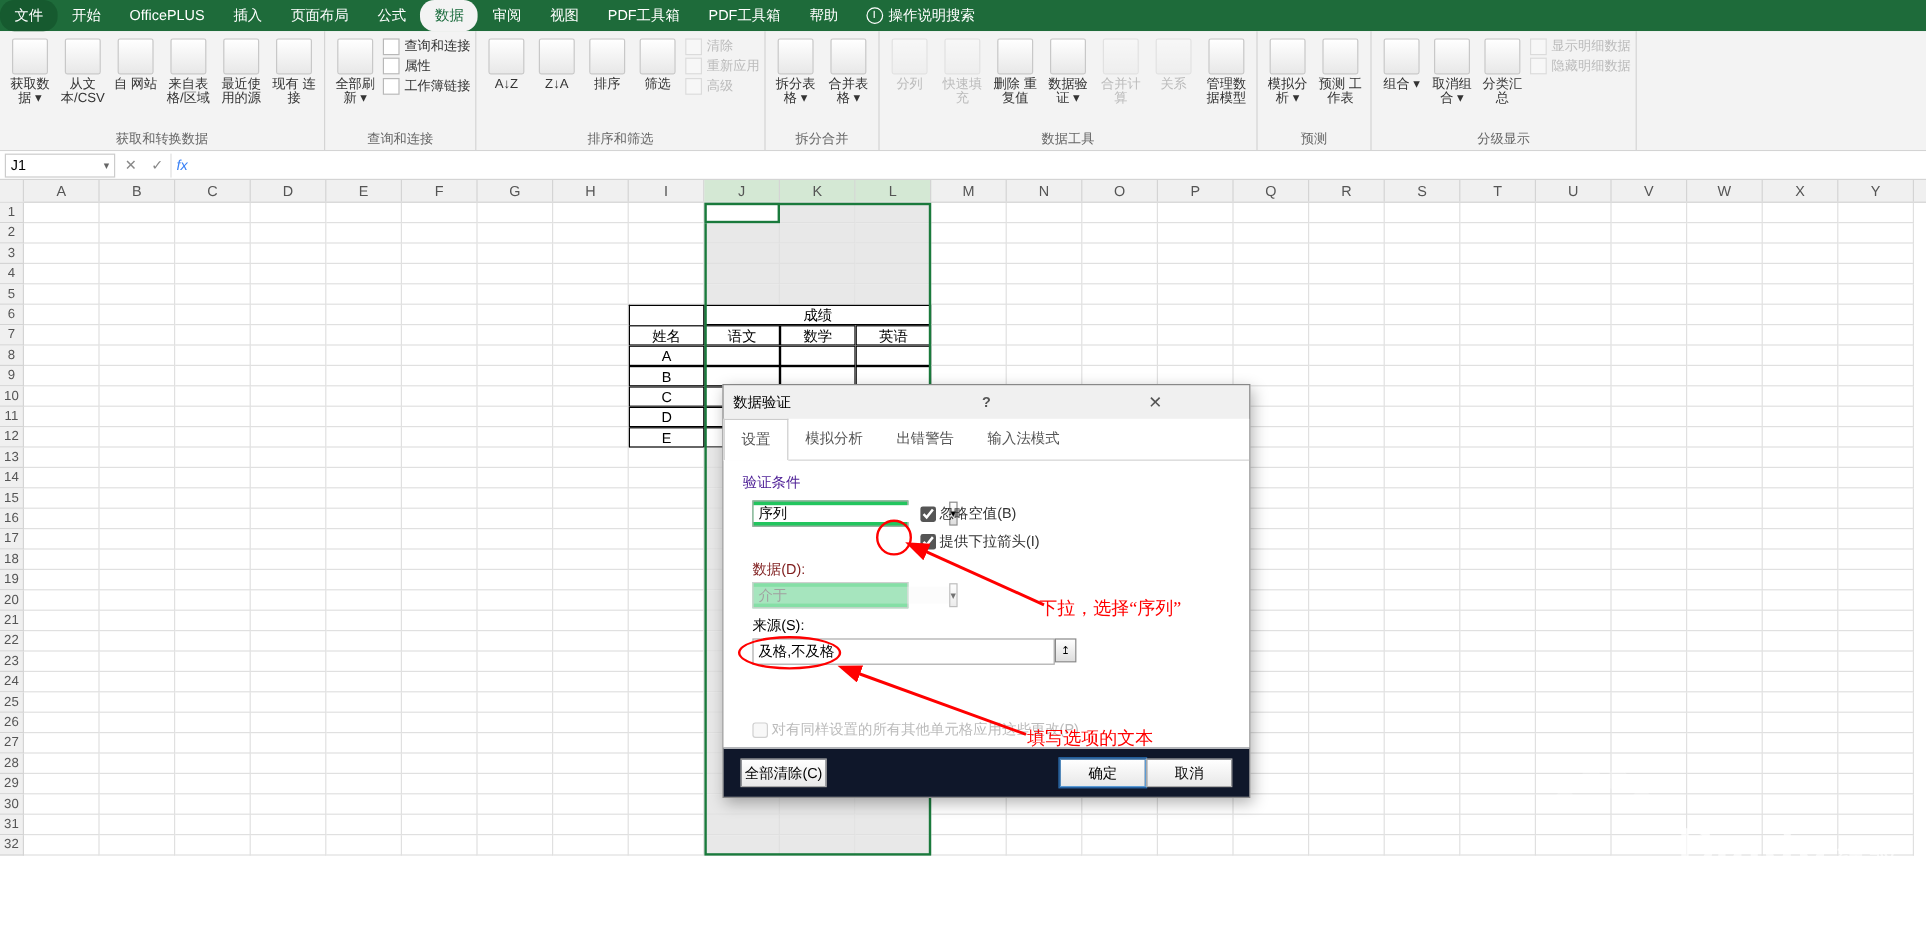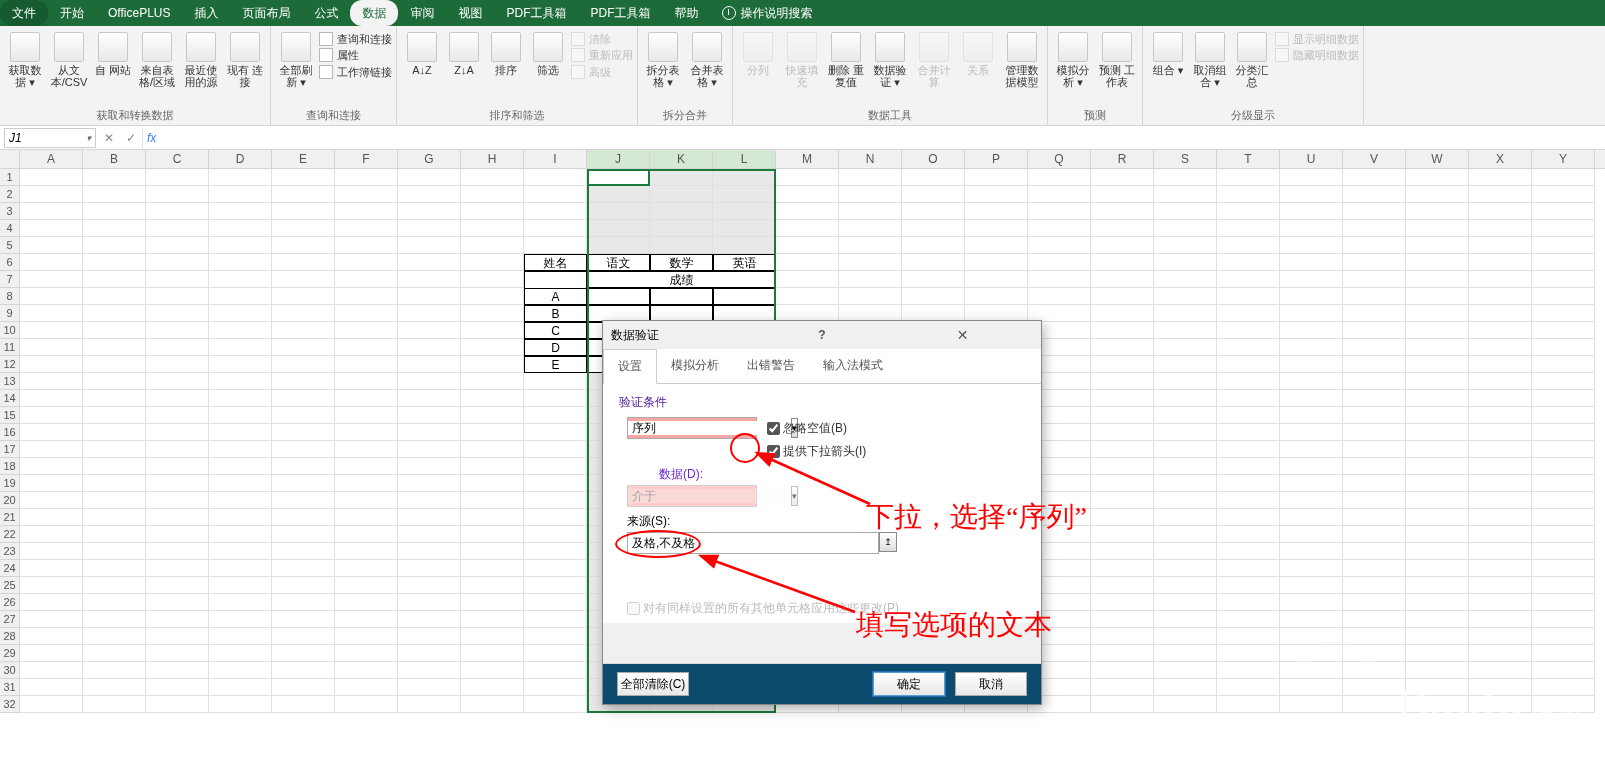--- a/index.html
+++ b/index.html
@@ -22,21 +22,21 @@
   .big-btn { display: flex; flex-direction: column; align-items: center; width: 42px; padding-top: 4px; font-size: 11px; color: #333; text-align: center; line-height: 1.1; cursor: pointer; }
   .big-btn .ic { width: 30px; height: 30px; border: 1px solid #c8c8c8; background: linear-gradient(#fff,#e8e8e8); border-radius: 2px; margin-bottom: 2px; }
   .small-list { display: flex; flex-direction: column; gap: 2px; padding-top: 4px; }
   .small-item { display: flex; align-items: center; gap: 4px; font-size: 11px; color: #333; cursor: pointer; line-height: 1.3; }
   .small-item .si { width: 14px; height: 14px; border: 1px solid #b8b8b8; background: #fff; }
   .disabled { color: #bbb !important; }
   .disabled .ic, .disabled .si { opacity: .4; }
 
   
   .fbar { display: flex; align-items: center; height: 24px; border-bottom: 1px solid #d4d4d4; background: #fff; font-size: 12px; }
-  .namebox { width: 92px; height: 20px; border: 1px solid #ccc; margin: 0 2px 0 4px; display: flex; align-items: center; padding: 0 4px; font-style: italic; }
+  .namebox { width: 92px; height: 20px; border: 1px solid #ccc; margin: 0 2px 0 4px; display: flex; align-items: center; padding: 0 4px; }
   .namebox .dd { margin-left: auto; font-size: 9px; color: #666; }
   .fbtn { width: 22px; text-align: center; color: #888; cursor: pointer; }
   .fxarea { flex: 1; border-left: 1px solid #e0e0e0; height: 20px; padding: 0 4px; display:flex; align-items:center; color:#3b82f6; }
   .fxarea .fx { font-style: italic; margin-right: 6px; }
 
   
   .sheet { position: relative; }
   .colhdr { display: flex; height: 19px; background: #f0f0f0; border-bottom: 1px solid #d4d4d4; }
   .corner { width: 20px; border-right: 1px solid #d4d4d4; background: #f0f0f0; }
   .ch { width: 63px; border-right: 1px solid #d4d4d4; text-align: center; font-size: 12px; color: #555; line-height: 19px; }
@@ -57,34 +57,34 @@
   .dlg-title { display: flex; align-items: center; height: 28px; padding: 0 8px; }
   .dlg-title span { flex: 1; }
   .dlg-close { width: 24px; text-align: center; cursor: pointer; font-size: 14px; color:#555; }
   .dlg-help { width: 18px; text-align: center; cursor: pointer; font-weight: bold; color:#555; }
   .dlg-tabs { display: flex; background: #fff; border-bottom: 1px solid #ccc; }
   .dlg-tab { padding: 8px 14px; cursor: pointer; color: #555; }
   .dlg-tab.on { border: 1px solid #ccc; border-bottom: 1px solid #fff; margin-bottom: -1px; background: #fff; }
   .dlg-body { background: #fff; padding: 10px 16px 6px; }
   .dlg-body h6 { font-size: 12px; font-weight: normal; color: #4c1d95; margin-bottom: 6px; }
   .frow { display: flex; align-items: center; gap: 10px; margin-bottom: 6px; }
-  .combo { display: flex; align-items: center; border: 1px solid #aaa; height: 22px; width: 130px; background: #fca5a5; }
+  .combo { display: flex; align-items: center; border: 1px solid #aaa; height: 22px; width: 130px; background: #22c55e; }
   .combo input { border:none; flex:1; padding:0 4px; font-size:12px; outline:none; }
   .combo .cbtn, .refbtn { width: 18px; height: 20px; border: 1px solid #888; background: linear-gradient(#fff,#ddd); display:flex; align-items:center; justify-content:center; font-size:9px; cursor:pointer; }
   .chk { display: flex; align-items: center; gap: 3px; color: #333; }
   .chk input { accent-color: #555; }
   .textline { display:flex; width:270px; }
   .textline input { flex:1; height:22px; border:1px solid #aaa; padding:0 4px; font-size:12px; }
-  .dlg-foot { display:flex; padding:8px 14px; gap:10px; border-top:1px solid #ddd; background:#0c4a6e;margin-top:40px; }
+  .dlg-foot { display:flex; padding:8px 14px; border-top:1px solid #ddd; background:#0f172a; }
   .dlg-foot .spacer { flex:1; }
   .btn { min-width: 72px; height: 24px; border: 1px solid #aaa; background: linear-gradient(#fff,#e8e8e8); font-size: 12px; cursor: pointer; }
   .btn.primary { border-color: #5b9bd5; outline: 1px solid #2a6fb5; }
 
   
-  .anno { position: absolute; font-family: "SimSun","Microsoft YaHei"; font-size: 28px; color: #ff0000; pointer-events: none; }
+  .anno { position: absolute; font-family: "SimSun","Microsoft YaHei"; font-size: 15px; color: #ff0000; pointer-events: none; }
   .red-oval { position:absolute; border:2px solid #ff0000; border-radius: 50%; pointer-events:none; }
   svg.arrows { position:absolute; left:0; top:0; pointer-events:none; }
 
   
   .wm { position: absolute; right: 22px; bottom: 24px; color: rgba(255,255,255,.7); text-align: right; }
   .wm .brand { font-size: 42px; font-weight: bold; letter-spacing: 2px; }
   .wm .brand small { font-size: 24px; font-weight: normal; margin-left: 6px; }
   .wm .url { font-size: 16px; letter-spacing: 1px; }
   .paw { position:absolute; right: 230px; bottom: 70px; width: 80px; height: 60px; opacity: .25; }
   .paw span { position:absolute; width:18px; height:18px; background:#fff; border-radius:50%; }
@@ -524,49 +524,49 @@
         </div>
         <div class="row">
           <div class="cell"></div>
           <div class="cell"></div>
           <div class="cell"></div>
           <div class="cell"></div>
           <div class="cell"></div>
           <div class="cell"></div>
           <div class="cell"></div>
           <div class="cell"></div>
+          <div class="cell tblcell" style="width: 63px; border-bottom: none;"></div>
+          <div class="cell tblcell" style="width: 189px;">成绩</div>
+          <div class="cell"></div>
+          <div class="cell"></div>
+          <div class="cell"></div>
+          <div class="cell"></div>
+          <div class="cell"></div>
+          <div class="cell"></div>
+          <div class="cell"></div>
+          <div class="cell"></div>
+          <div class="cell"></div>
+          <div class="cell"></div>
+          <div class="cell"></div>
+          <div class="cell"></div>
+          <div class="cell"></div>
+        </div>
+        <div class="row">
+          <div class="cell"></div>
+          <div class="cell"></div>
+          <div class="cell"></div>
+          <div class="cell"></div>
+          <div class="cell"></div>
+          <div class="cell"></div>
+          <div class="cell"></div>
+          <div class="cell"></div>
           <div class="cell tblcell" style="width: 63px;">姓名</div>
           <div class="cell tblcell">语文</div>
           <div class="cell tblcell">数学</div>
           <div class="cell tblcell">英语</div>
-          <div class="cell"></div>
-          <div class="cell"></div>
-          <div class="cell"></div>
-          <div class="cell"></div>
-          <div class="cell"></div>
-          <div class="cell"></div>
-          <div class="cell"></div>
-          <div class="cell"></div>
-          <div class="cell"></div>
-          <div class="cell"></div>
-          <div class="cell"></div>
-          <div class="cell"></div>
-          <div class="cell"></div>
-        </div>
-        <div class="row">
-          <div class="cell"></div>
-          <div class="cell"></div>
-          <div class="cell"></div>
-          <div class="cell"></div>
-          <div class="cell"></div>
-          <div class="cell"></div>
-          <div class="cell"></div>
-          <div class="cell"></div>
-          <div class="cell tblcell" style="width: 63px; border-bottom: none;"></div>
-          <div class="cell tblcell" style="width: 189px;">成绩</div>
           <div class="cell"></div>
           <div class="cell"></div>
           <div class="cell"></div>
           <div class="cell"></div>
           <div class="cell"></div>
           <div class="cell"></div>
           <div class="cell"></div>
           <div class="cell"></div>
           <div class="cell"></div>
           <div class="cell"></div>
@@ -1280,21 +1280,21 @@
             <span>忽略空值(B)</span>
           </label>
       </div>
       <div class="frow" style="margin-top:-2px;">
         <div style="width:130px;"></div>
         <label class="chk">
             <input type="checkbox" checked="" style="">
             <span>提供下拉箭头(I)</span>
           </label>
       </div>
-      <div style="margin-bottom:2px; color:#6d28d9;margin-left:32px;">数据(D):</div>
+      <div style="margin-bottom:2px; color:#7f1d1d;">数据(D):</div>
       <div class="frow">
         <div class="combo" style="opacity:.55;">
           <input disabled="" value="介于" style="">
           <div class="cbtn">▾</div>
         </div>
       </div>
       <div style="margin:6px 0 2px;">来源(S):</div>
       <div class="frow">
         <div class="textline">
           <input value="及格,不及格" style="">

